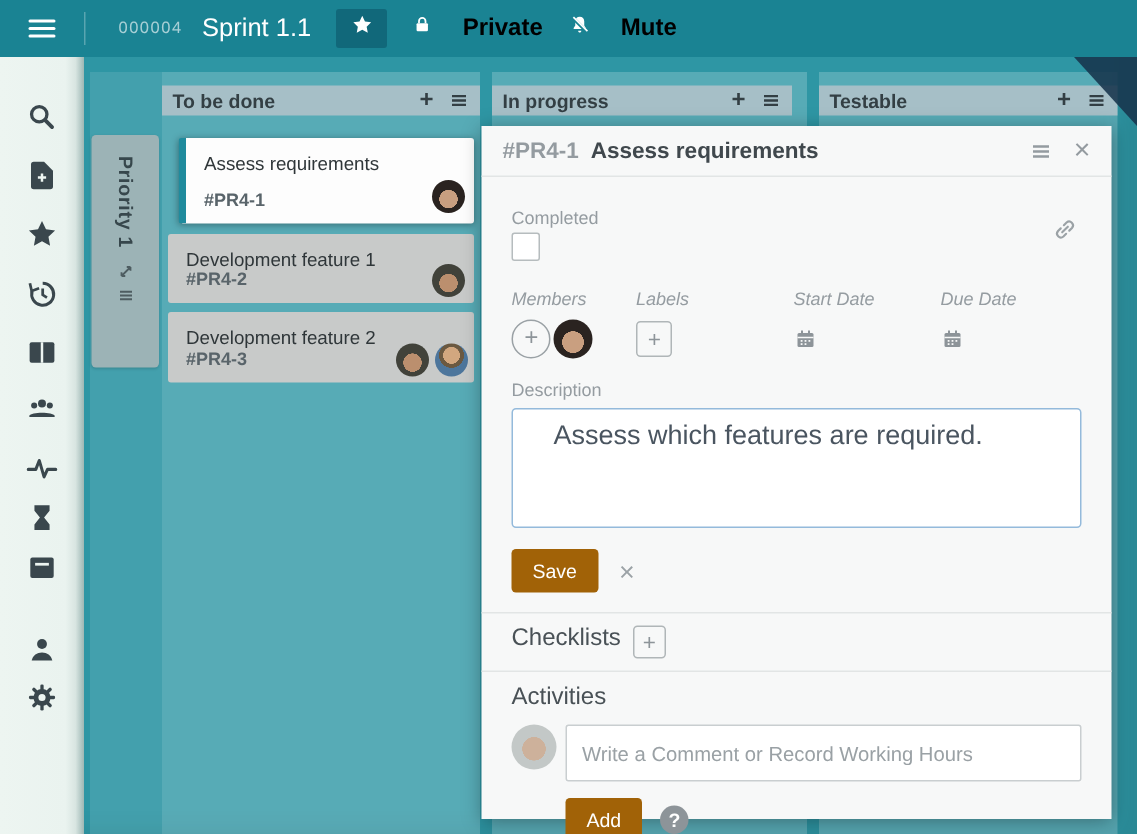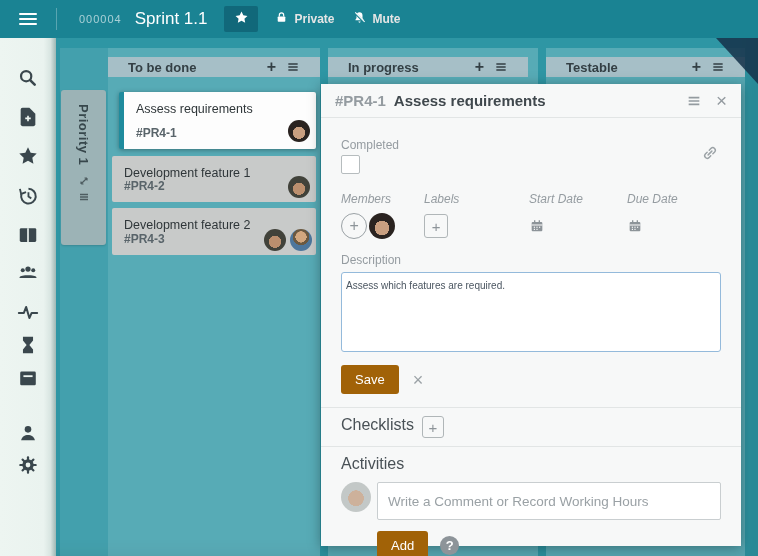--- a/index.html
+++ b/index.html
@@ -12,39 +12,39 @@
   .topbar { position:absolute; left:0; top:0; width:758px; height:38px; background:#1a8393;
             display:flex; align-items:center; z-index:20; }
   .burger { width:56px; height:38px; display:flex; align-items:center; justify-content:center; cursor:pointer; }
   .burger div { width:18px; }
   .burger div span { display:block; height:2.4px; background:#fff; margin:2.6px 0; border-radius:1px; }
   .tb-divider { width:1px; height:22px; background:rgba(255,255,255,0.28); }
   .proj-num { margin-left:22px; font-size:11px; letter-spacing:1px; color:rgba(255,255,255,0.62); }
   .proj-title { margin-left:13px; font-size:17px; color:#fff; font-weight:500; }
   .star-btn { margin-left:17px; width:34px; height:26px; background:#11687a; border-radius:2px;
               display:flex; align-items:center; justify-content:center; cursor:pointer; }
-  .tb-item { margin-left:17px; display:flex; align-items:center; gap:6px; color:#e5e5e5; font-size:12px;
+  .tb-item { margin-left:17px; display:flex; align-items:center; gap:20px; color:#000000; font-size:16px;
              font-weight:bold; cursor:pointer; }
 
   
   .sidebar { position:absolute; left:0; top:38px; width:56px; height:518px;
              background:linear-gradient(to right,#edf5f1 0%,#eaf3ef 78%,#d8e5e1 90%,#9db7b4 100%);
              z-index:15; }
   .side-ic { position:absolute; left:17px; width:22px; height:22px; color:#3a474d; cursor:pointer; }
   .side-ic svg { width:22px; height:22px; display:block; }
 
   
   .track { position:absolute; top:48px; bottom:0; background:rgba(255,255,255,0.20); }
   .track-swim { left:60px; width:48px; background:rgba(255,255,255,0.10); }
   .track-1 { left:108px; width:212px; }
   .track-2 { left:328px; width:210px; }
   .track-3 { left:546px; width:199px; }
 
   .col-header { position:absolute; top:57px; height:20px; background:#a6bfc7; display:flex; align-items:center;
-                padding:0 20px; z-index:3; }
+                padding:0 7px; z-index:3; }
   .col-header .t { font-size:13px; font-weight:bold; color:#333f44; flex:1; }
   .col-plus { font-size:16px; font-weight:bold; color:#333f44; line-height:1; cursor:pointer; margin-right:10px; }
   .col-menu { width:14px; color:#333f44; cursor:pointer; }
   .col-menu svg { width:14px; height:14px; display:block; }
   .ch-1 { left:108px; width:212px; }
   .ch-2 { left:328px; width:200px; }
   .ch-3 { left:546px; width:199px; }
 
   
   .swimlane { position:absolute; left:61px; top:90px; width:45px; height:155px; background:#9cb3b6;
@@ -97,22 +97,22 @@
                 background:transparent; }
   .m-av { width:26px; height:26px; border-radius:50%; margin-left:2px; cursor:pointer; }
   .add-square { width:24px; height:24px; border:1.5px solid #b0b6b8; border-radius:3px; color:#8d9499;
                 font-size:15px; display:flex; align-items:center; justify-content:center; cursor:pointer;
                 background:transparent; }
   .cal-ic { width:16px; height:16px; color:#8d9499; cursor:pointer; }
   .cal-ic svg { width:16px; height:16px; }
 
   .desc-lbl { margin-top:14px; display:block; }
   .desc-box { margin-top:5px; width:100%; height:80px; border:1px solid #94badb; border-radius:3px;
-              background:#fff; resize:none; padding:7px 4px; font-family:"Liberation Sans",sans-serif;
-              font-size:10px; color:#4a5560; outline:none; }
+              background:#fff; resize:none; padding:7px 27px; font-family:"Liberation Sans",sans-serif;
+              font-size:18px; color:#4a5560; outline:none; }
   .save-row { margin-top:9px; display:flex; align-items:center; }
   .btn-teal { background:#a16207; color:#fff; border:none; border-radius:3px; font-size:13px;
               padding:7px 14px; cursor:pointer; font-family:"Liberation Sans",sans-serif; }
   .cancel-x { color:#9ba2a6; font-size:18px; margin-left:14px; cursor:pointer; line-height:1; }
   .m-hr { border:none; border-top:1px solid #e2e5e5; margin:13px -20px 0 -20px; }
   .sect-row { margin-top:8px; display:flex; align-items:flex-start; }
   .sect-h { font-size:16px; color:#495156; }
   .add-square-sm { width:22px; height:22px; margin-left:8px; }
   .comment-row { margin-top:9px; display:flex; align-items:flex-start; }
   .c-av { width:30px; height:30px; border-radius:50%; flex:none;

